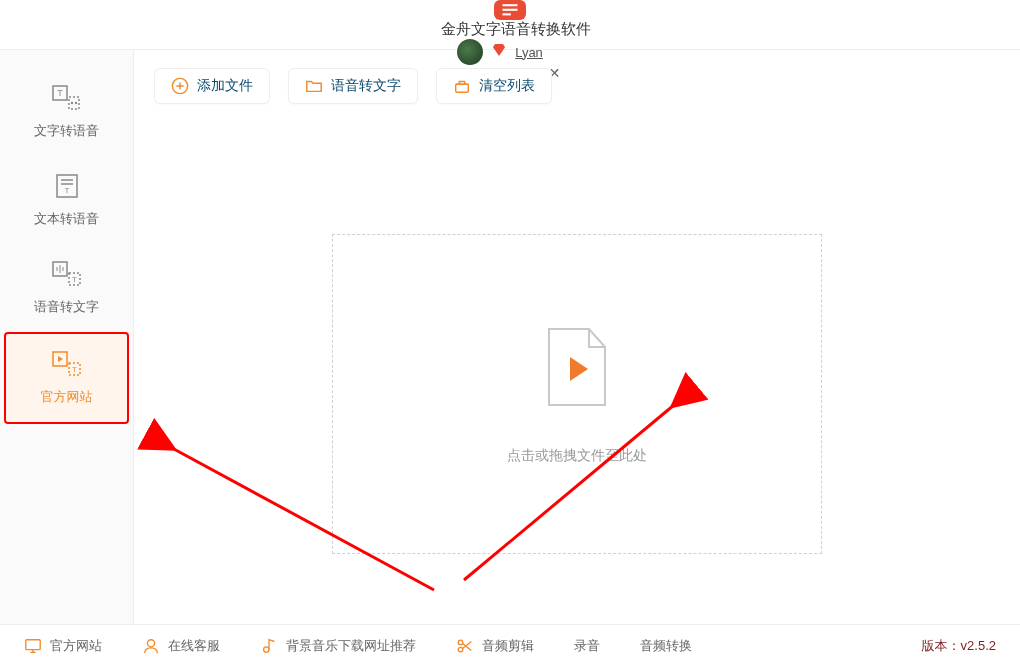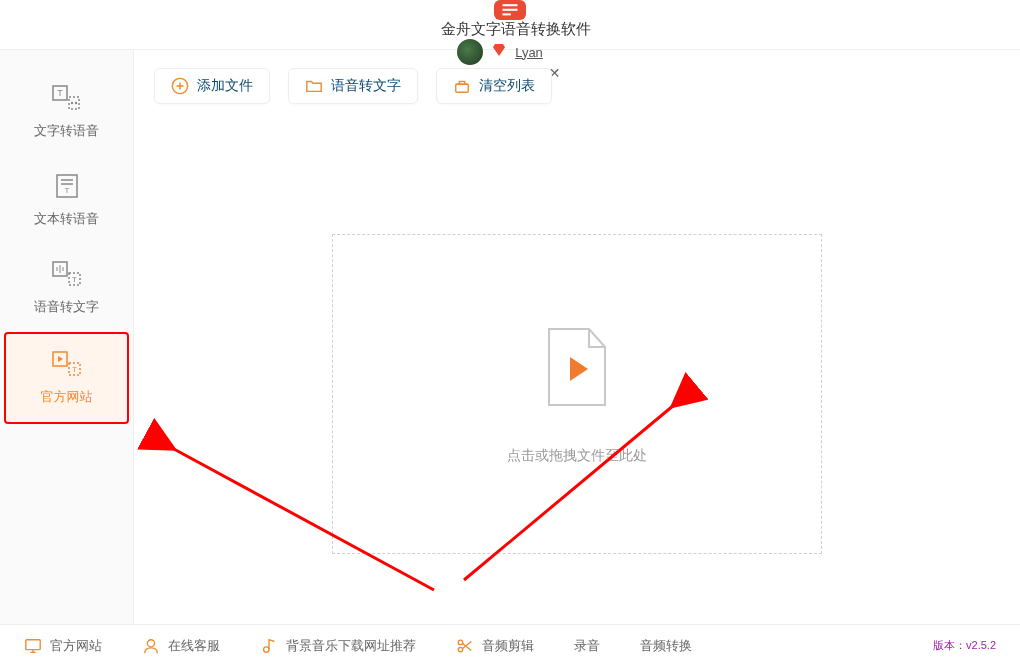--- a/index.html
+++ b/index.html
@@ -39,21 +39,21 @@
 
 
 .arrow { position: absolute; pointer-events: none; }
 .arrow svg { overflow: visible; }
 
 
 .footer { height: 42px; border-top: 1px solid #eee; display: flex; align-items: center; padding: 0 24px; gap: 40px; font-size: 13px; color: #666; }
 .foot-item { display: flex; align-items: center; gap: 8px; cursor: pointer; }
 .foot-item .fi { color: #f08b2e; display: inline-flex; }
 .foot-spacer { flex: 1; }
-.version { font-size: 11px; color: #a21caf; }
+.version { font-size: 13px; color: #7f1d1d; }
 </style>
 </head>
 <body>
 
 <div class="titlebar">
   <div class="logo">
     <svg viewBox="0 0 24 24">
         <rect x="3" y="5" width="18" height="2.5" fill="#fff"></rect>
         <rect x="3" y="10.5" width="18" height="2.5" fill="#fff"></rect>
         <rect x="3" y="16" width="10" height="2.5" fill="#fff"></rect>

